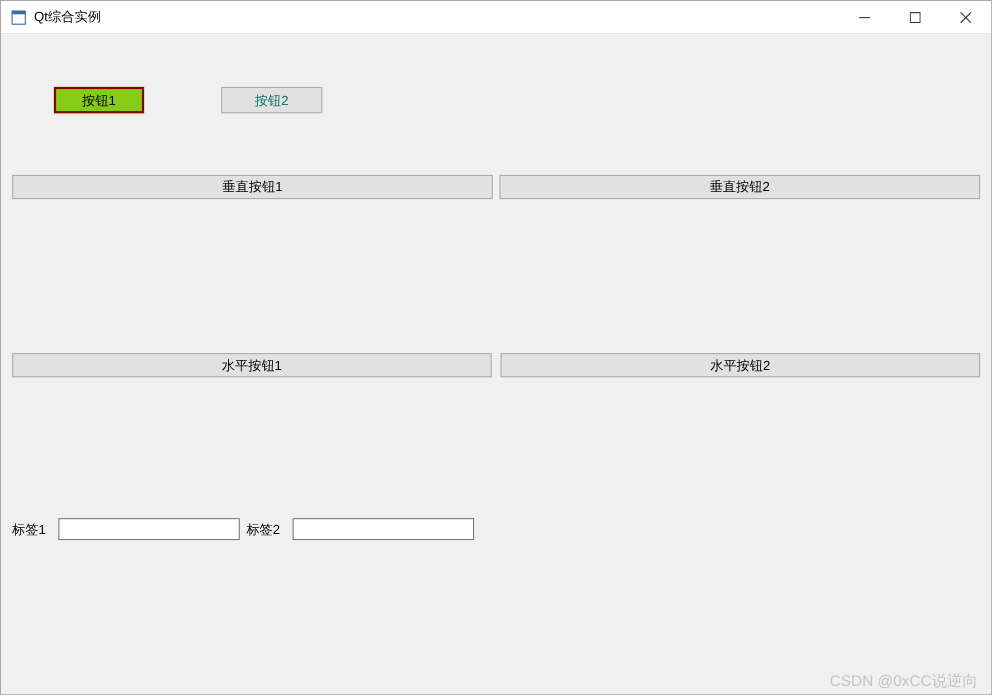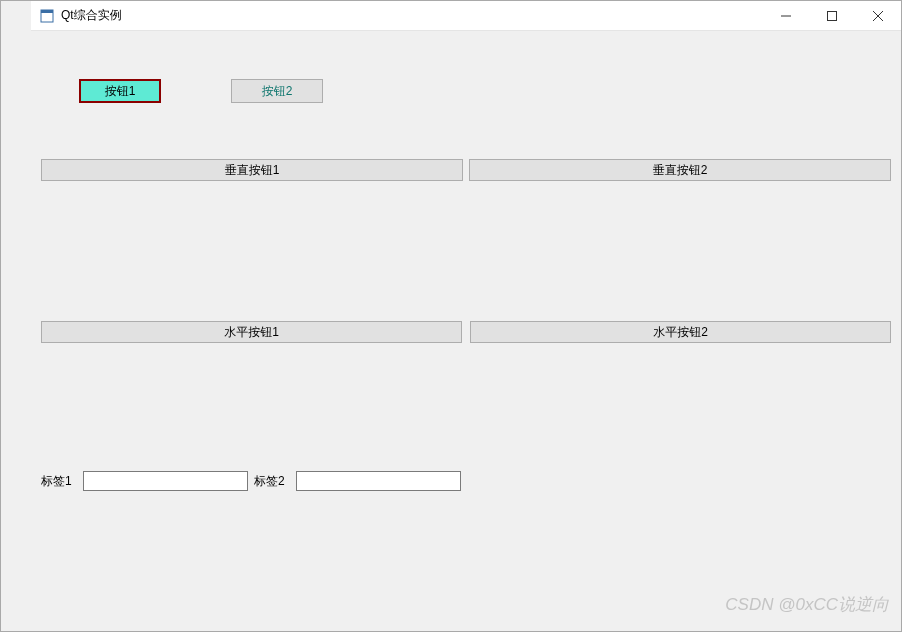--- a/index.html
+++ b/index.html
@@ -16,21 +16,20 @@
       overflow: hidden;
     }
     .window {
       width: 902px;
       height: 632px;
       border: 1px solid #a9a9a9;
       background: #f0f0f0;
       display: flex;
       flex-direction: column;
       position: relative;
-      padding-left: 30px;
     }
     .titlebar {
       height: 30px;
       background: #ffffff;
       display: flex;
       align-items: center;
       border-bottom: 1px solid #e5e5e5;
     }
     .titlebar-icon {
       width: 16px;
@@ -83,21 +82,21 @@
       gap: 70px;
     }
     .btn {
       border: 1px solid #adadad;
       background: #e1e1e1;
       text-align: center;
       font-size: 12px;
       color: #0f766e;
     }
     .btn-red {
-      background: #5eead4;
+      background: #84cc16;
       border: 2px solid #8b0000;
       color: #000;
       width: 82px;
       height: 24px;
       line-height: 20px;
     }
     .btn-gray {
       width: 92px;
       height: 24px;
       line-height: 22px;
@@ -154,26 +153,25 @@
       flex: 1;
       height: 20px;
       border: 1px solid #7a7a7a;
       background: #ffffff;
       padding: 0 4px;
       font-size: 12px;
       outline: none;
     }
     .watermark {
       position: absolute;
-      bottom: 15px;
+      bottom: 2px;
       right: 12px;
       color: rgba(160,160,160,0.55);
-      font-size: 17px;
+      font-size: 14px;
       pointer-events: none;
-      font-style: italic;
     }
   </style>
 </head>
 <body>
 
 <div class="window">
   <div class="titlebar">
     <span class="titlebar-icon">
       <svg viewBox="0 0 14 14">
         <rect x="1" y="1" width="12" height="12" fill="none" stroke="#3a6ea5" stroke-width="1"></rect>

